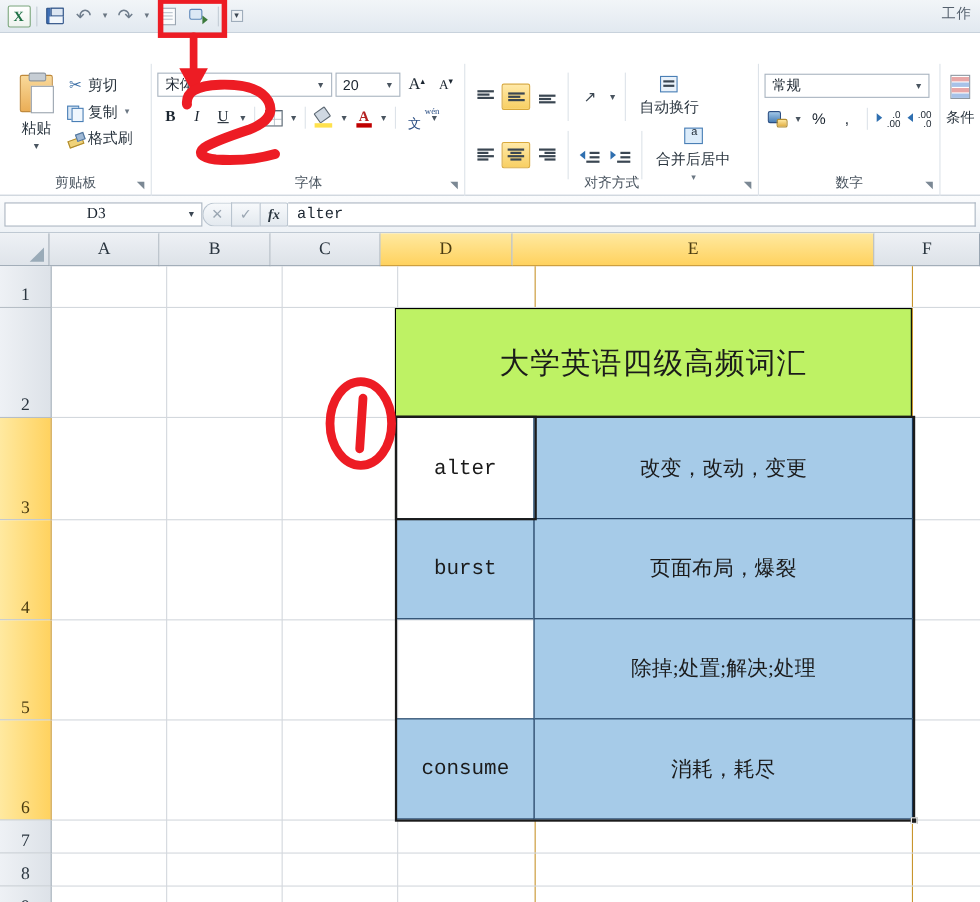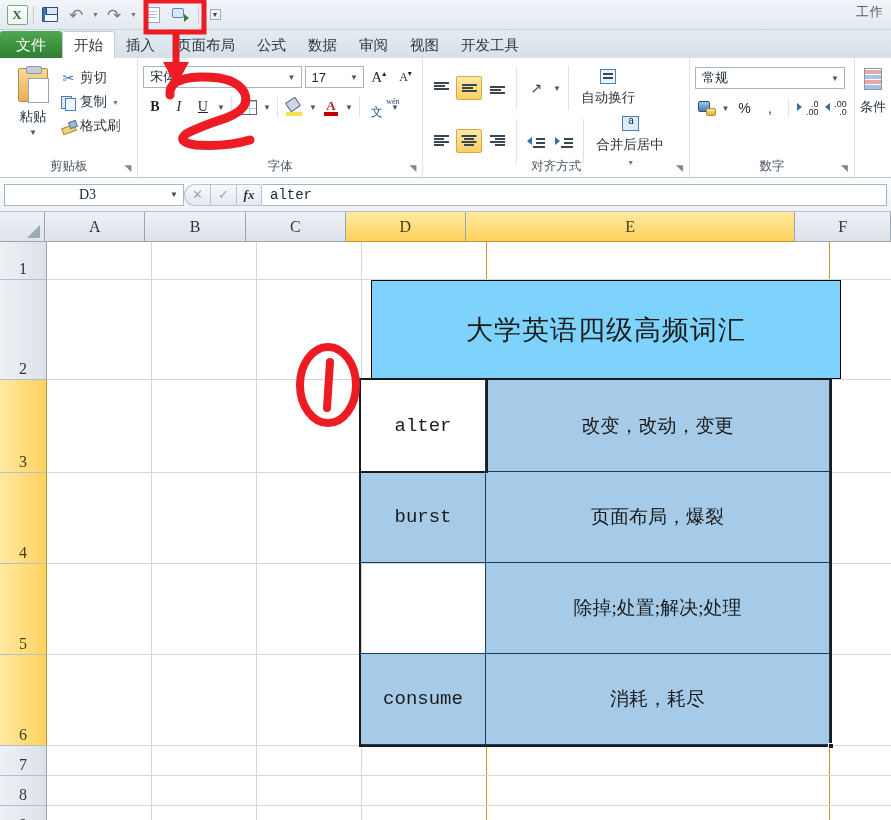--- a/index.html
+++ b/index.html
@@ -337,25 +337,24 @@
     border-right: 1px solid #9aa6b2; border-bottom: 1px solid #b6bec6;
     display: flex; align-items: flex-end; justify-content: center;
     font-family: "Liberation Serif", serif; font-size: 16px; color: #2b3640;
     padding-bottom: 1px;
   }
   .rowhead.sel { background: linear-gradient(90deg,#ffe9a0,#ffd25f); color: #4a3b10; border-right:1px solid #c8952d;}
   .cells { position: absolute; left: 47px; top: 30px; right: 0; bottom: 0; }
   .gline-v { position: absolute; top: 0; width: 1px; background: #d3d8dd; }
   .gline-h { position: absolute; left: 0; width: 844px; height: 1px; background: #d3d8dd; }
   .tbl-title {
-    position: absolute; border: 1px solid #000; background: #7dd3fc;
+    position: absolute; border: 1px solid #000; background: #bef264;
     display: flex; align-items: center; justify-content: center;
     font-family: "Liberation Serif", serif; font-size: 27px; color: #1b1b1b;
     letter-spacing: 1px;
-    margin-left: 12px;
   }
   .tcell {
     position: absolute; border: 1px solid #1b3a5c;
     display: flex; align-items: center;
     font-size: 19px; color: #1b1b1b;
   }
   .tcell.word {
     font-family: "Liberation Mono", monospace;
     justify-content: center;
   }
@@ -414,31 +413,20 @@
           </div>
       </div>
       <div class="sep-v"></div>
       <div class="qat-btn">
           <div class="qat-more">▼</div>
         </div>
     </div>
     <div class="win-title">工作</div>
   </div>
 
-  <div class="tabstrip">
-    <div class="tab file">文件</div>
-    <div class="tab active">开始</div>
-    <div class="tab">插入</div>
-    <div class="tab">页面布局</div>
-    <div class="tab">公式</div>
-    <div class="tab">数据</div>
-    <div class="tab">审阅</div>
-    <div class="tab">视图</div>
-    <div class="tab">开发工具</div>
-  </div>
 
   <div class="ribbon">
 
     <div class="rgroup g-clip">
       <div class="paste-col">
         <div class="paste-ico"></div>
         <div class="paste-txt">粘贴</div>
         <div class="paste-caret">▼</div>
       </div>
       <div class="clip-col">
@@ -460,21 +448,21 @@
       <div class="rgroup-launcher">◥</div>
     </div>
 
     <div class="rgroup g-font">
       <div class="fontrow1">
         <div class="combo fname">
           <span class="cv">宋体</span>
           <span class="ck">▼</span>
         </div>
         <div class="combo fsize">
-          <span class="cv">17</span>
+          <span class="cv">20</span>
           <span class="ck">▼</span>
         </div>
         <div class="grow-a">
           <span>A</span>
             <span class="supcaret">▴</span>
         </div>
         <div class="shrink-a">
           <span>A</span>
             <span class="supcaret">▾</span>
         </div>

